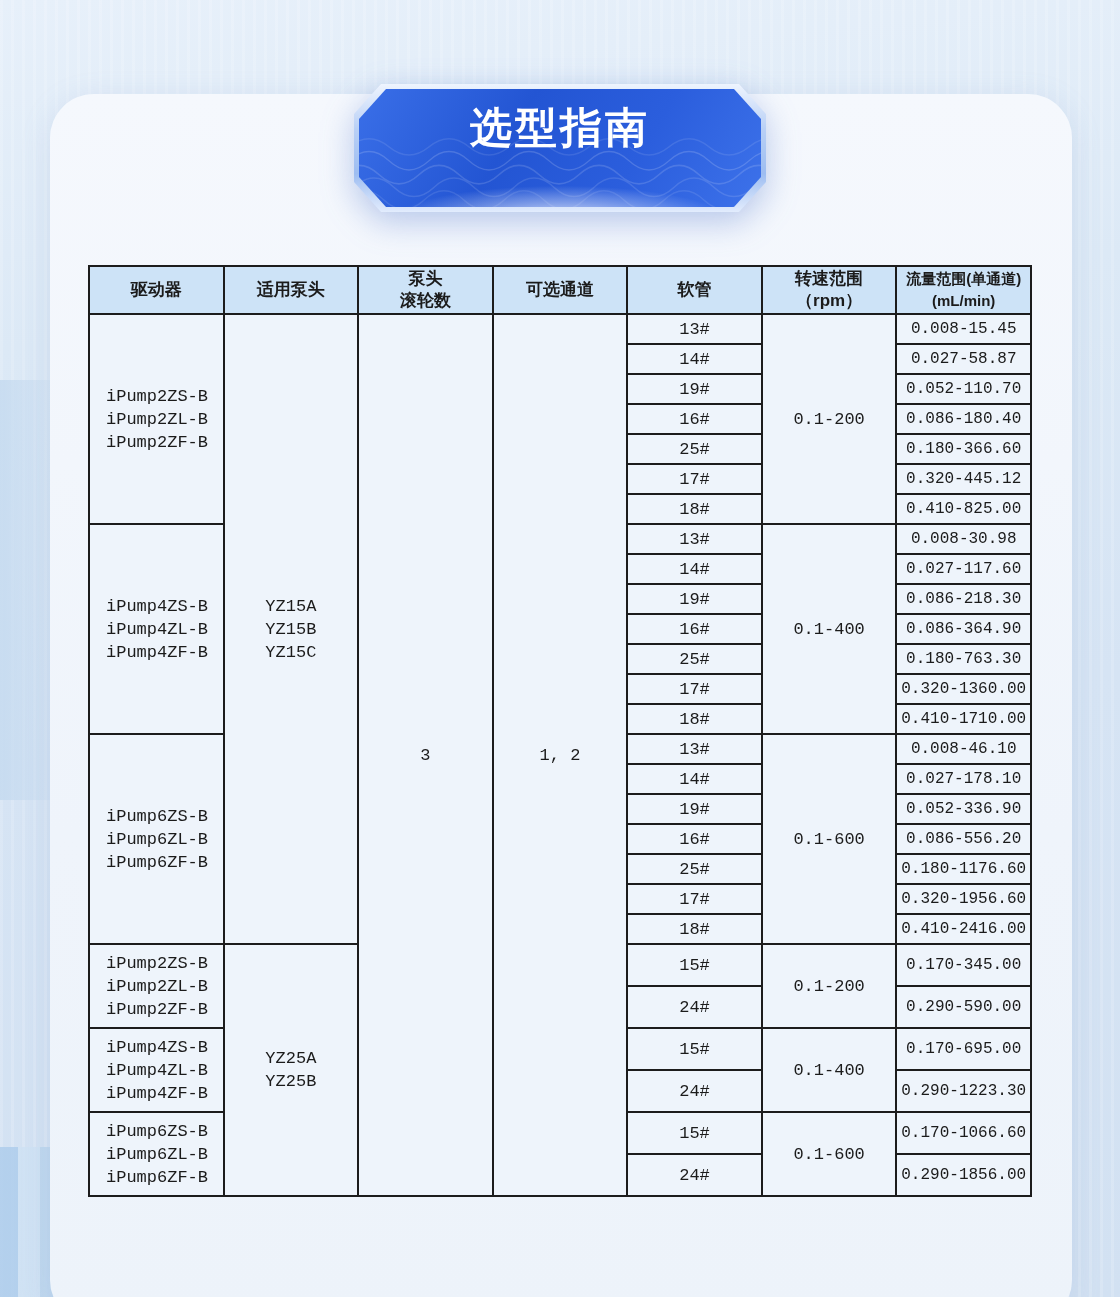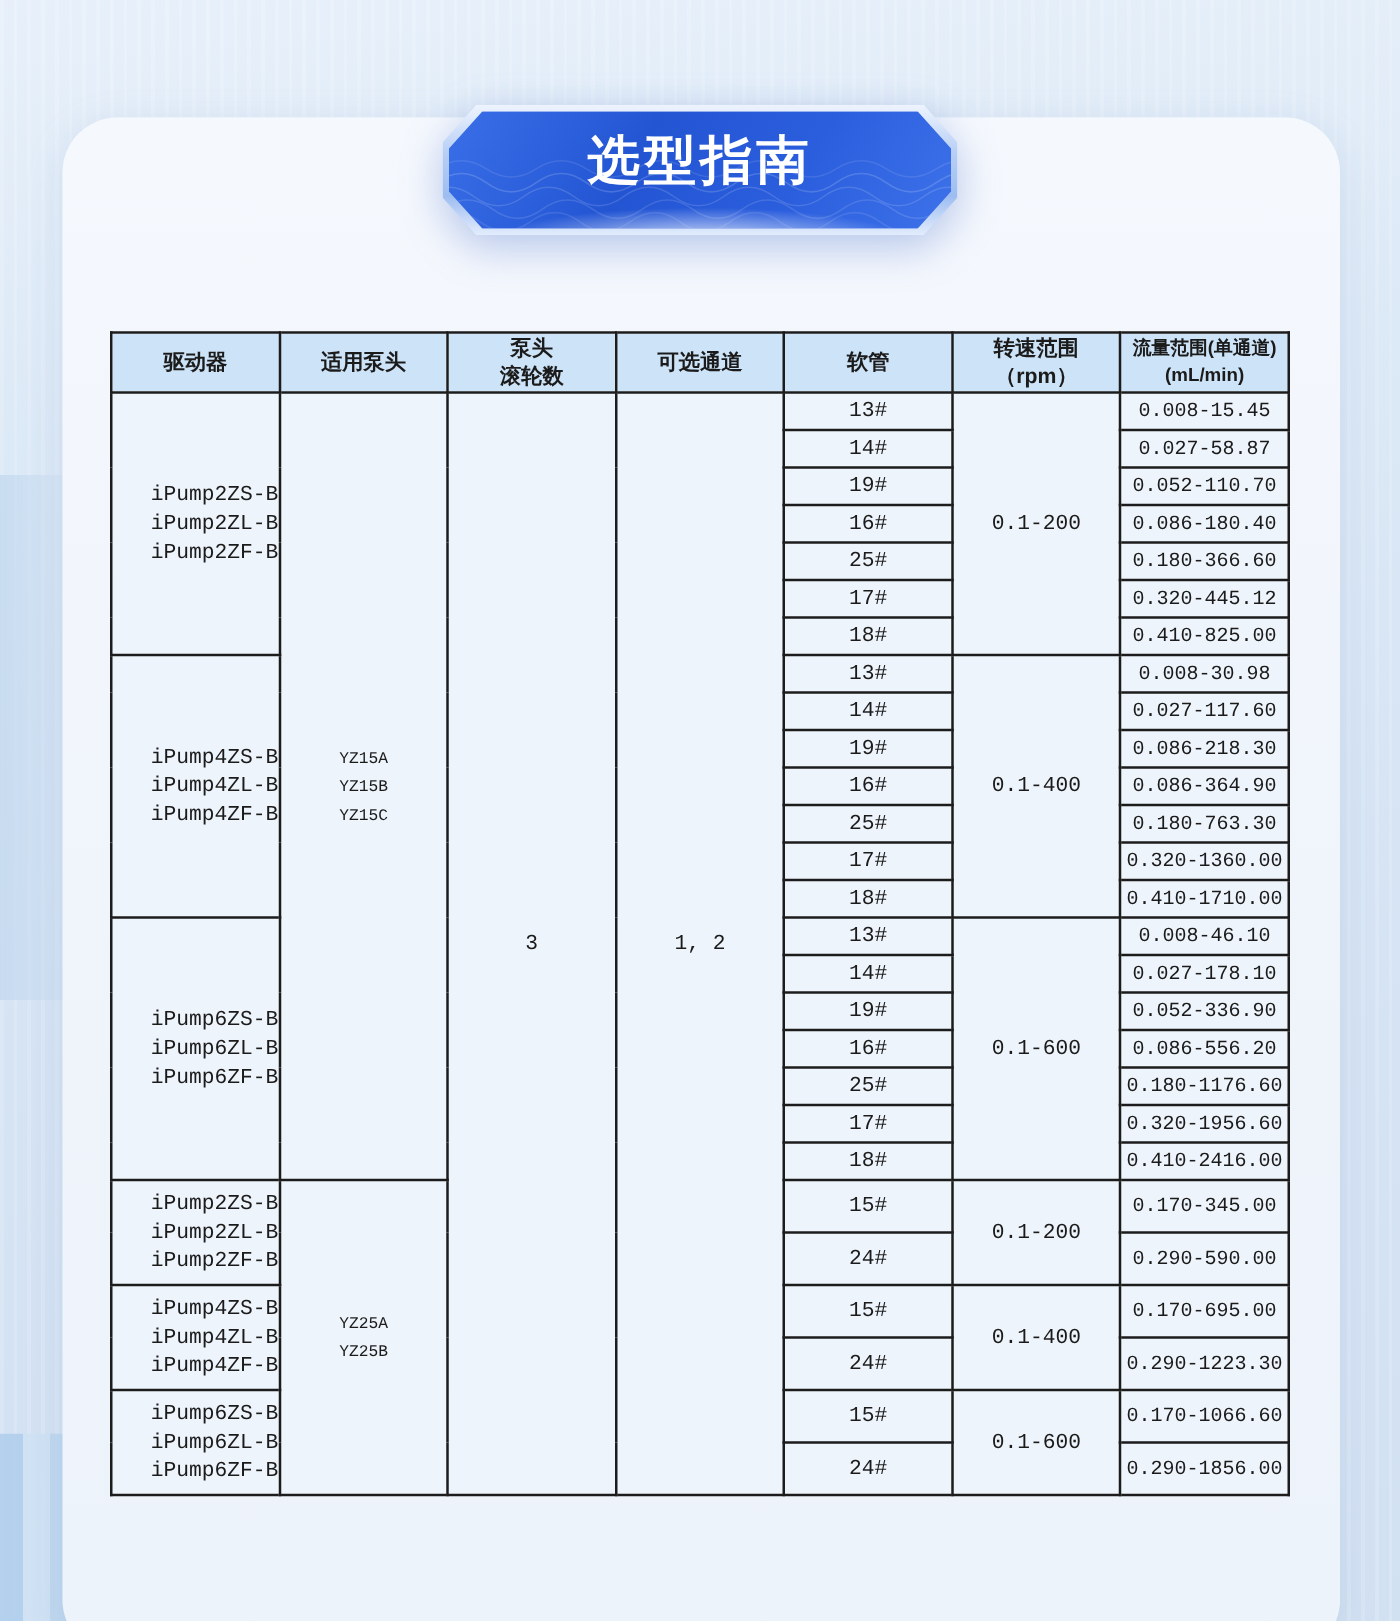--- a/index.html
+++ b/index.html
@@ -25,21 +25,21 @@
   }
   .panel{
     position:absolute;left:50px;top:94px;width:1022px;height:1230px;
     background:linear-gradient(180deg,#f5f8fd 0%,#eff4fb 60%,#edf3fa 100%);
     border-radius:44px;
     box-shadow:0 6px 30px rgba(120,150,200,.18);
   }
   
   .banner-wrap{
     position:absolute;left:50%;top:84px;transform:translateX(-50%);
-    width:412px;height:104px;
+    width:412px;height:128px;
     filter:drop-shadow(0 10px 16px rgba(70,110,200,.35));
   }
   .oct{
     clip-path:polygon(27px 0,calc(100% - 27px) 0,100% 30px,100% calc(100% - 30px),
       calc(100% - 27px) 100%,27px 100%,0 calc(100% - 30px),0 30px);
   }
   .banner-outer{
     position:absolute;inset:0;
     background:linear-gradient(180deg,#eef4fe 0%,#b9d0f6 35%,#9dbdf1 70%,#e2ecfd 100%);
   }
@@ -70,23 +70,23 @@
   }
   thead th{
     background:#cde3f7;height:46px;
     font-family:"Liberation Sans",sans-serif;font-size:17px;font-weight:700;line-height:22px;
   }
   thead th.small2{font-size:15px;}
   tbody td{background:#eef4fb;font-size:17px;}
   tr.s1>td{height:28px;}
   tr.s2>td{height:40px;}
   td.driver{
-    text-align:right;padding-left:16px;white-space:pre-line;line-height:23px;font-size:17px;
-  }
-  td.pumphead{white-space:pre-line;line-height:23px;font-size:13px;}
+    text-align:left;padding-left:16px;white-space:pre-line;line-height:23px;font-size:17px;
+  }
+  td.pumphead{white-space:pre-line;line-height:23px;font-size:17px;}
   td.flow{font-size:16px;}
   td.speed,td.rollers,td.channels{font-size:17px;}
 </style>
 </head>
 <body>
 
 <div class="stripes"></div>
 <div class="bg-blob-left"></div>
 <div class="bg-streak-bottom-left"></div>
 <div class="panel"></div>

